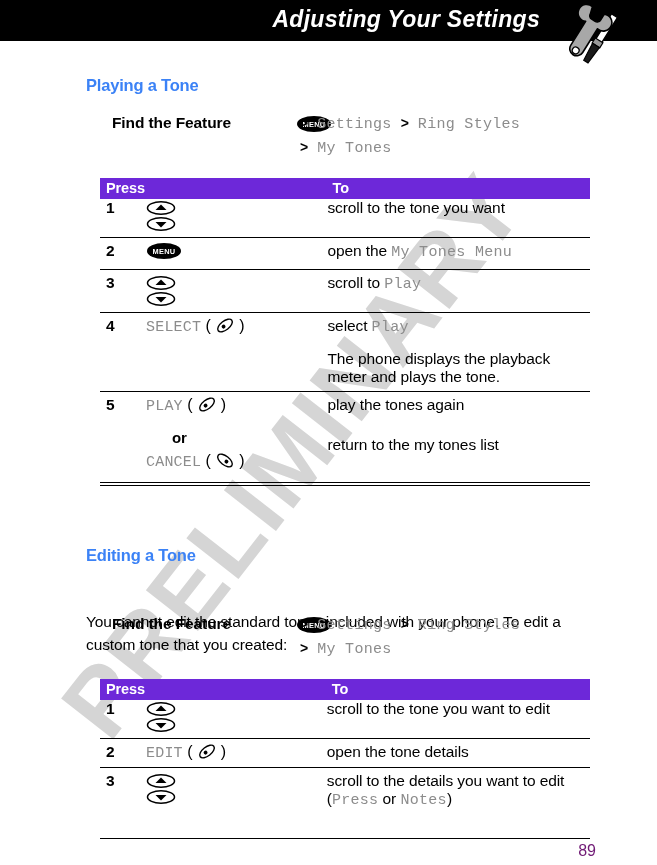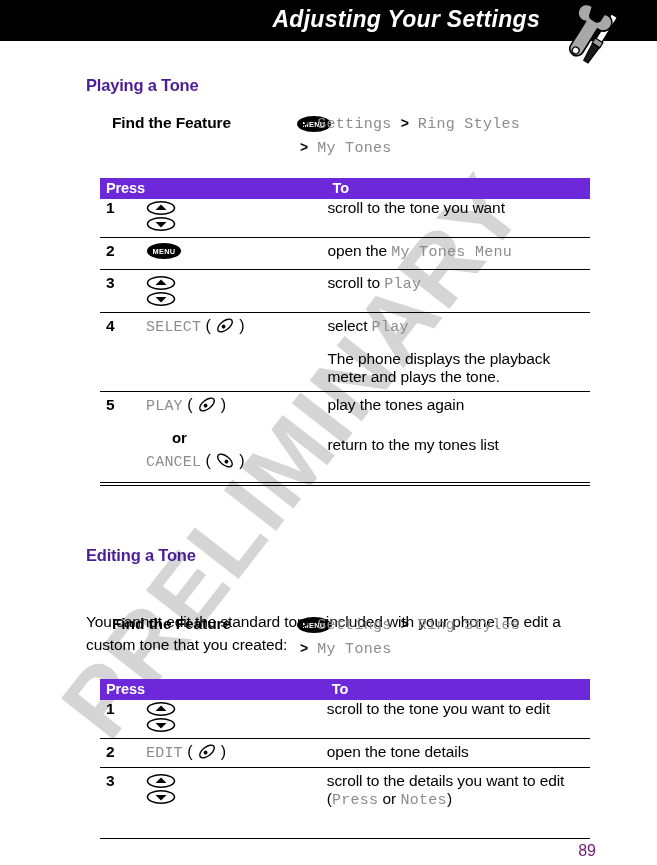--- a/index.html
+++ b/index.html
@@ -84,21 +84,21 @@
     width: 657px;
     height: 865px;
     z-index: 6;
   }
 
   .sec-heading {
     position: absolute;
     font-family: "Liberation Sans", sans-serif;
     font-weight: bold;
     font-size: 16.5px;
-    color: #4c1d95;
+    color: #3b82f6;
     letter-spacing: -0.2px;
   }
   #heading-playing { left: 86px; top: 76px; }
   #heading-editing { left: 86px; top: 546px; }
 
   .body-para {
     position: absolute;
     left: 86px;
     top: 574px;
     width: 480px;

